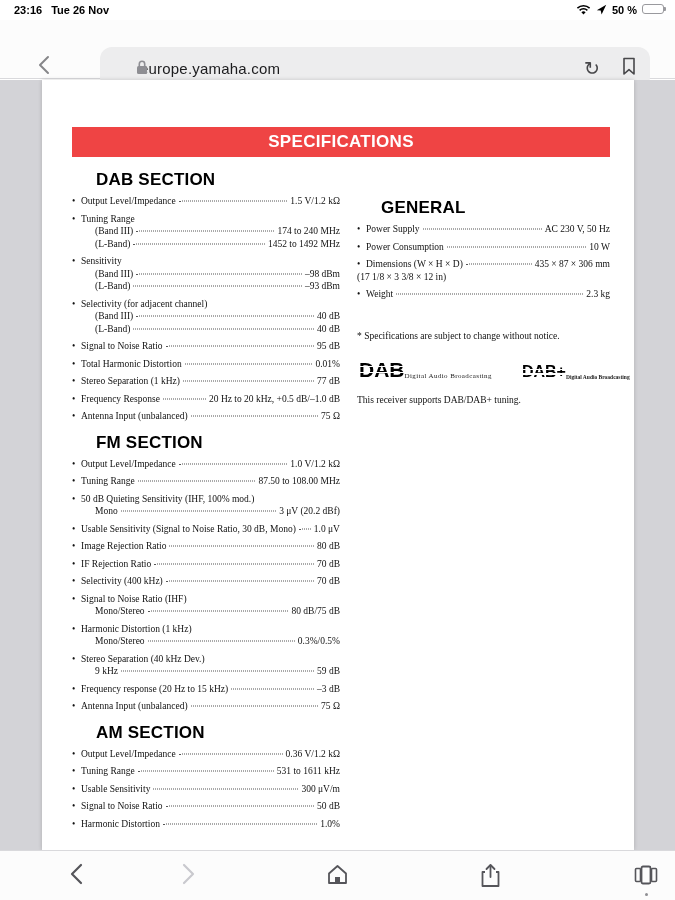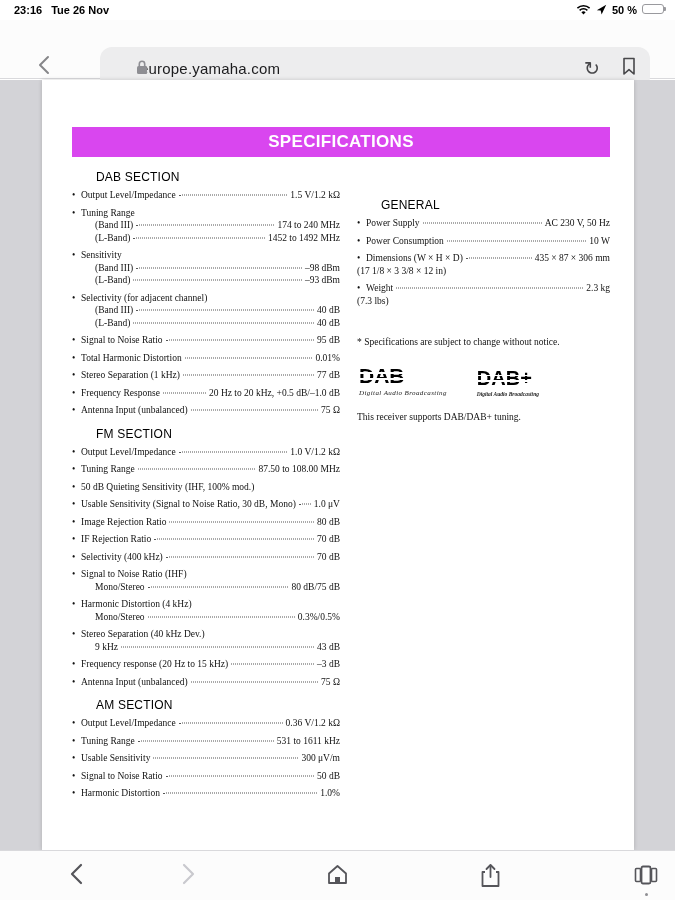--- a/index.html
+++ b/index.html
@@ -30,57 +30,57 @@
   .pill-actions { margin-left:auto; display:flex; align-items:center; gap:22px; }
   .reload { font-family:"DejaVu Sans", sans-serif; font-size:19px; color:#47474a; line-height:1; }
 
   
   .content-bg { position:absolute; top:80px; left:0; width:675px; height:770px;
     background:#d3d3d7; }
   .sheet { position:absolute; top:0; left:42px; width:592px; height:770px;
     background:#fff; box-shadow:0 0 4px rgba(0,0,0,0.18); overflow:hidden; }
   .page-inner { padding:47px 24px 0 30px; }
 
-  .banner { height:30px; background:#d946ef; color:#fff; display:flex;
+  .banner { height:30px; background:#ef4444; color:#fff; display:flex;
     align-items:center; justify-content:center; font-size:17px; font-weight:bold;
     letter-spacing:0.3px; }
 
   .columns { display:flex; gap:17px; margin-top:13px; }
   .col-left { width:268px; flex:none; }
   .col-right { flex:1; min-width:0;margin-top:28px; }
 
   .section { margin-bottom:10px; }
-  .section-heading { font-size:12px; font-weight:normal; color:#000;
+  .section-heading { font-size:17px; font-weight:bold; color:#000;
     font-family:"Liberation Sans", sans-serif; margin:8px 0 5px 0; letter-spacing:0.2px;padding-left:24px; }
   .section:first-child .section-heading { margin-top:0; }
 
   .spec-item { margin-bottom:5px; font-family:"Liberation Serif", serif;
     font-size:9.5px; color:#111; }
   .spec-row { display:flex; align-items:baseline; line-height:12.5px; }
   .spec-row.sub { padding-left:14px; }
   .bullet { width:9px; flex:none; }
   .spec-label { white-space:nowrap; }
   .dots { flex:1; min-width:10px; border-bottom:1px dotted #555; margin:0 3px;
     transform:translateY(-2.5px); }
   .spec-value { white-space:nowrap; }
   .spec-row.cont { justify-content:flex-start; }
 
   .note { font-family:"Liberation Serif", serif; font-size:9.5px; color:#111;
     margin-top:30px; }
 
   .logos { display:flex; align-items:flex-end; gap:30px; margin-top:18px; margin-left:2px; }
-  .logo { display:flex; flex-direction:column; align-items:flex-start; }
+  .logo { display:flex; flex-direction:row; align-items:flex-end; }
   .logo-mark { position:relative; font-family:"Liberation Sans", sans-serif;
     font-weight:bold; color:#000; line-height:1; }
   .logo-dab .logo-mark { font-size:21px; letter-spacing:0px; }
-  .logo-dabplus .logo-mark { font-size:20px; }
+  .logo-dabplus .logo-mark { font-size:16px; }
   .logo-mark .stripe { position:absolute; left:-2px; right:-2px; height:1.5px;
     background:#fff; }
   .logo-mark .s1 { top:34%; } .logo-mark .s2 { top:62%; }
-  .logo-caption { font-family:"Liberation Serif", serif; font-style:italic;
+  .logo-caption { font-family:"Liberation Serif", serif; 
     color:#222; margin-top:3px; white-space:nowrap; }
   .logo-dab .logo-caption { font-size:7px; letter-spacing:0.4px; }
   .logo-dabplus .logo-caption { font-size:5.5px; font-weight:bold; }
 
   .footer-text { font-family:"Liberation Serif", serif; font-size:9.5px; color:#111;
     margin-top:15px; }
 
   
   .bottom-toolbar { position:absolute; top:850px; left:0; width:675px; height:50px;
     background:#fcfcfc; border-top:1px solid #d9d9dc; }
@@ -266,20 +266,26 @@
                   <span class="spec-label">Tuning Range</span>
                   <span class="dots"></span>
                   <span class="spec-value">87.50 to 108.00 MHz</span>
                 </div>
               </div>
               <div class="spec-item">
                 <div class="spec-row">
                   <span class="bullet">•</span>
                   <span class="spec-label">50 dB Quieting Sensitivity (IHF, 100% mod.)</span>
                 </div>
+                <div class="spec-row sub">
+                  <span class="bullet"></span>
+                  <span class="spec-label">Mono</span>
+                  <span class="dots"></span>
+                  <span class="spec-value">3 μV (20.2 dBf)</span>
+                </div>
               </div>
               <div class="spec-item">
                 <div class="spec-row">
                   <span class="bullet">•</span>
                   <span class="spec-label">Usable Sensitivity (Signal to Noise Ratio, 30 dB, Mono)</span>
                   <span class="dots"></span>
                   <span class="spec-value">1.0 μV</span>
                 </div>
               </div>
               <div class="spec-item">
@@ -314,39 +320,39 @@
                 <div class="spec-row sub">
                   <span class="bullet"></span>
                   <span class="spec-label">Mono/Stereo</span>
                   <span class="dots"></span>
                   <span class="spec-value">80 dB/75 dB</span>
                 </div>
               </div>
               <div class="spec-item">
                 <div class="spec-row">
                   <span class="bullet">•</span>
-                  <span class="spec-label">Harmonic Distortion (4 kHz)</span>
+                  <span class="spec-label">Harmonic Distortion (1 kHz)</span>
                 </div>
                 <div class="spec-row sub">
                   <span class="bullet"></span>
                   <span class="spec-label">Mono/Stereo</span>
                   <span class="dots"></span>
                   <span class="spec-value">0.3%/0.5%</span>
                 </div>
               </div>
               <div class="spec-item">
                 <div class="spec-row">
                   <span class="bullet">•</span>
                   <span class="spec-label">Stereo Separation (40 kHz Dev.)</span>
                 </div>
                 <div class="spec-row sub">
                   <span class="bullet"></span>
                   <span class="spec-label">9 kHz</span>
                   <span class="dots"></span>
-                  <span class="spec-value">43 dB</span>
+                  <span class="spec-value">59 dB</span>
                 </div>
               </div>
               <div class="spec-item">
                 <div class="spec-row">
                   <span class="bullet">•</span>
                   <span class="spec-label">Frequency response (20 Hz to 15 kHz)</span>
                   <span class="dots"></span>
                   <span class="spec-value">–3 dB</span>
                 </div>
               </div>
@@ -433,23 +439,20 @@
                   <div class="spec-row cont">
                     <span class="spec-value">(17 1/8 × 3 3/8 × 12 in)</span>
                   </div>
                 </div>
                 <div class="spec-item">
                   <div class="spec-row">
                     <span class="bullet">•</span>
                     <span class="spec-label">Weight</span>
                     <span class="dots"></span>
                     <span class="spec-value">2.3 kg</span>
-                  </div>
-                  <div class="spec-row cont">
-                    <span class="spec-value">(7.3 lbs)</span>
                   </div>
                 </div>
               </div>
             </div>
           <div class="note">* Specifications are subject to change without notice.</div>
           <div class="logos">
             <div class="logo logo-dab">
               <span class="logo-mark"><span>DAB</span><span class="stripe s1"></span><span class="stripe s2"></span></span>
               <span class="logo-caption">Digital Audio Broadcasting</span>
             </div>

